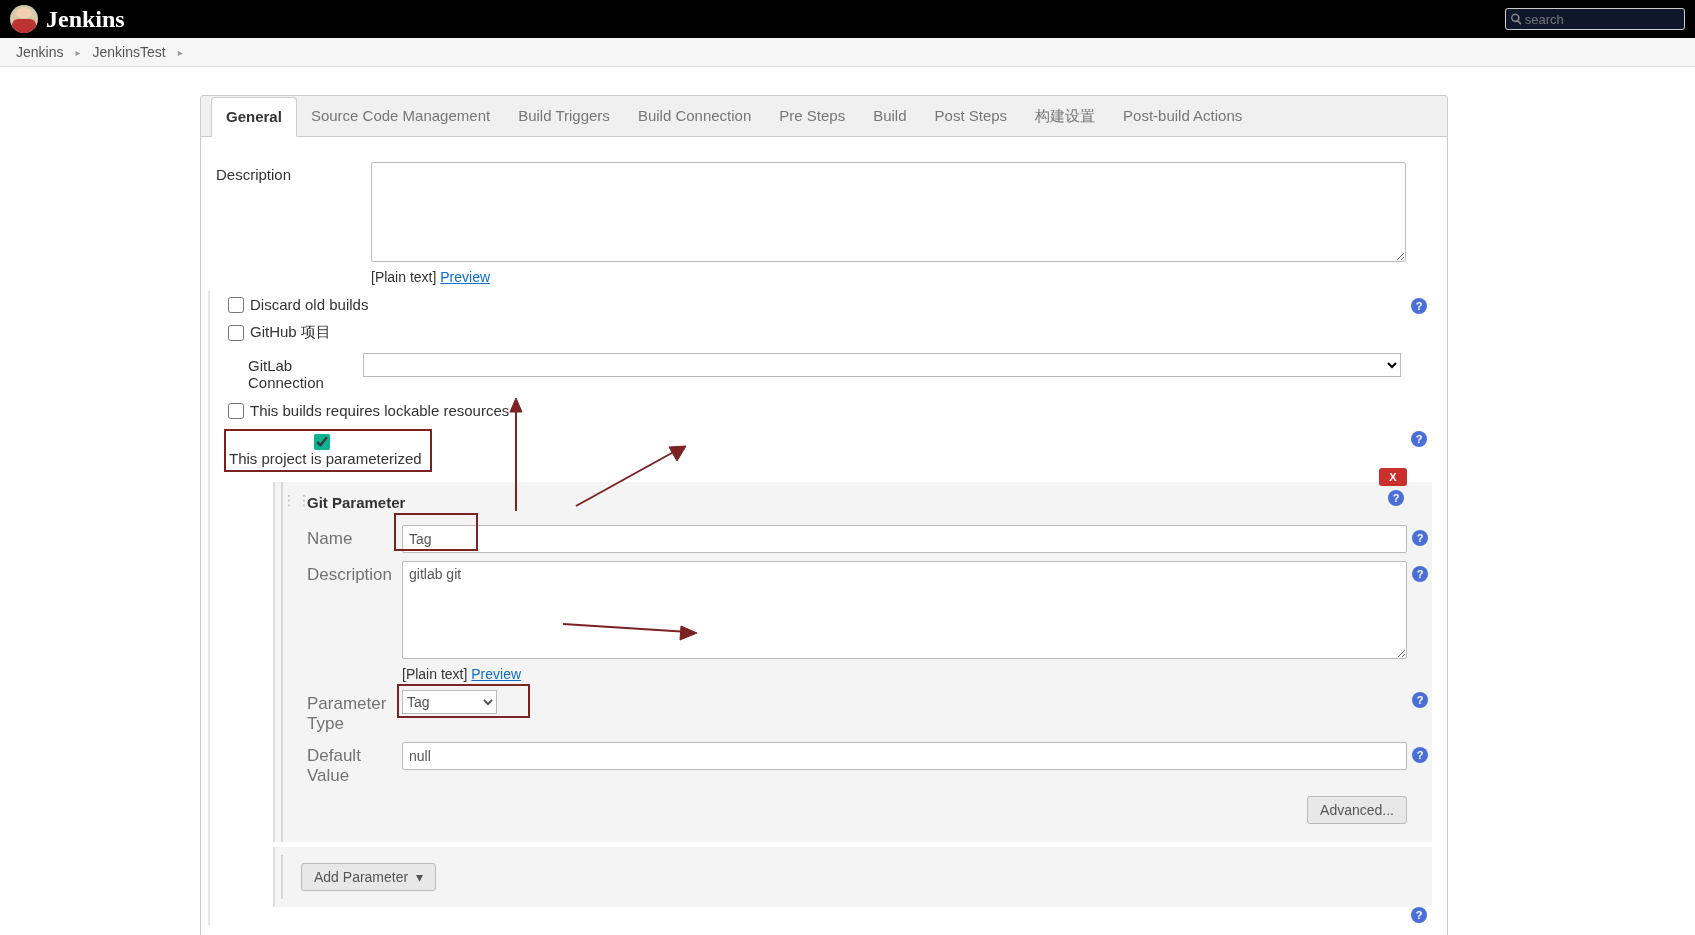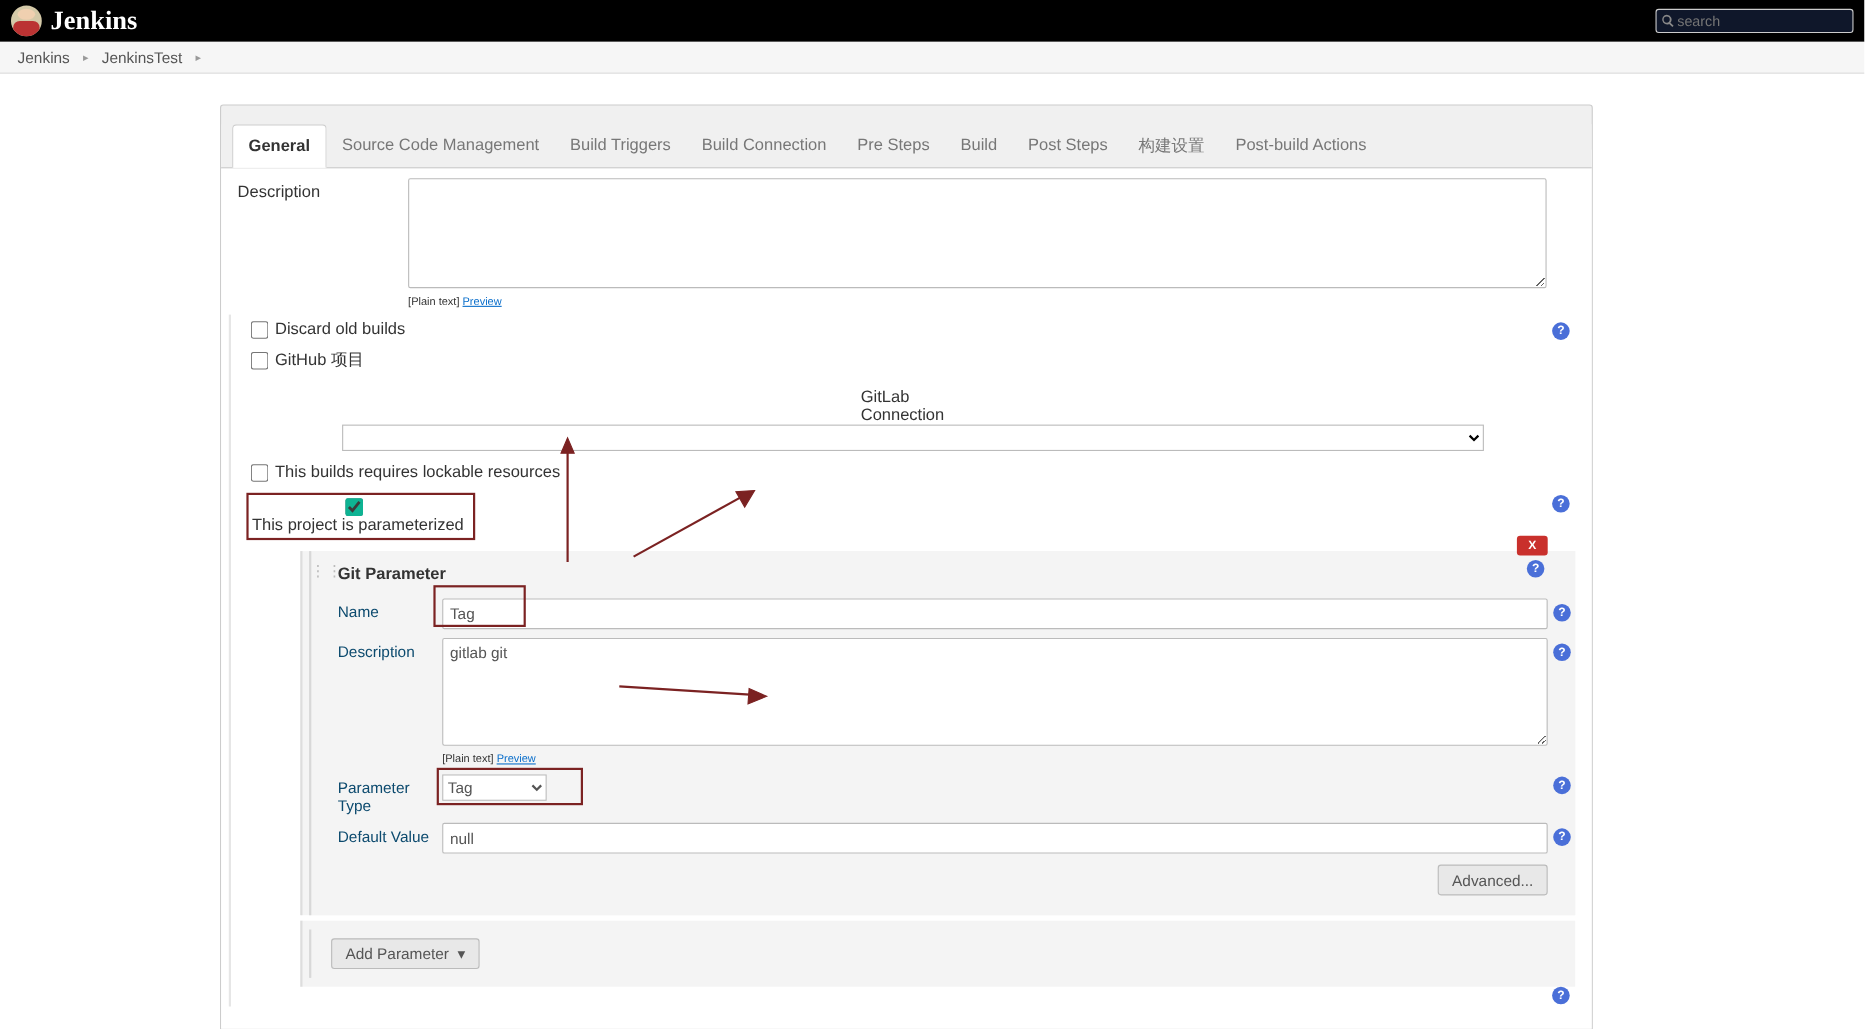--- a/index.html
+++ b/index.html
@@ -104,21 +104,21 @@
       background: #f0f0f0;
       position: relative;
       width: 1248px;
     }
     .config-tabs {
       display: flex;
       background: #f0f0f0;
       border-bottom: 1px solid #ccc;
       padding-left: 10px;
       position: relative;
-      top: 17px;
+      top: 1px;
     }
     .config-tab {
       padding: 10px 14px;
       color: #777;
       cursor: pointer;
       font-size: 15px;
     }
     .config-tab.active {
       background: #fff;
       border: 1px solid #ccc;
@@ -152,21 +152,21 @@
       height: 100px;
       border: 1px solid #bbb;
       border-radius: 2px;
       resize: both;
       font-family: inherit;
       font-size: 13px;
       padding: 4px;
     }
     .plain-preview {
       margin-top: 4px;
-      font-size: 10px;
+      font-size: 14px;
     }
     .plain-preview a { color: #0b6fcb; text-decoration: underline; }
     .section-left-rule {
       border-left: 2px solid #e6e6e6;
       margin-left: 7px;
       padding-left: 3px;
     }
     .check-row {
       display: flex;
       align-items: center;
@@ -189,23 +189,22 @@
       color: #fff;
       font-size: 11px;
       font-weight: bold;
       display: flex;
       align-items: center;
       justify-content: center;
       cursor: pointer;
     }
     .gitlab-row {
       display: flex;
-      align-items: center;
+      align-items: flex-start;
       padding: 6px 15px;
-      flex-direction: column;
     }
     .gitlab-row .form-label { width: 135px; padding-left: 20px; }
     .select-generic {
       border: 1px solid #bbb;
       height: 24px;
       background: #fff;
       font-size: 13px;
       padding: 0 4px;
     }
     .highlight-box {
@@ -253,22 +252,22 @@
       cursor: pointer;
     }
     .param-row {
       display: flex;
       align-items: flex-start;
       padding: 4px 25px 4px 12px;
       position: relative;
     }
     .param-label {
       width: 95px;
-      font-size: 14px;
-      color: #0c4a6e;
+      font-size: 17px;
+      color: #737373;
       padding-top: 4px;
     }
     .param-field { flex: 1; }
     .text-input {
       width: 100%;
       height: 28px;
       border: 1px solid #bbb;
       border-radius: 2px;
       padding: 0 6px;
       font-size: 14px;

